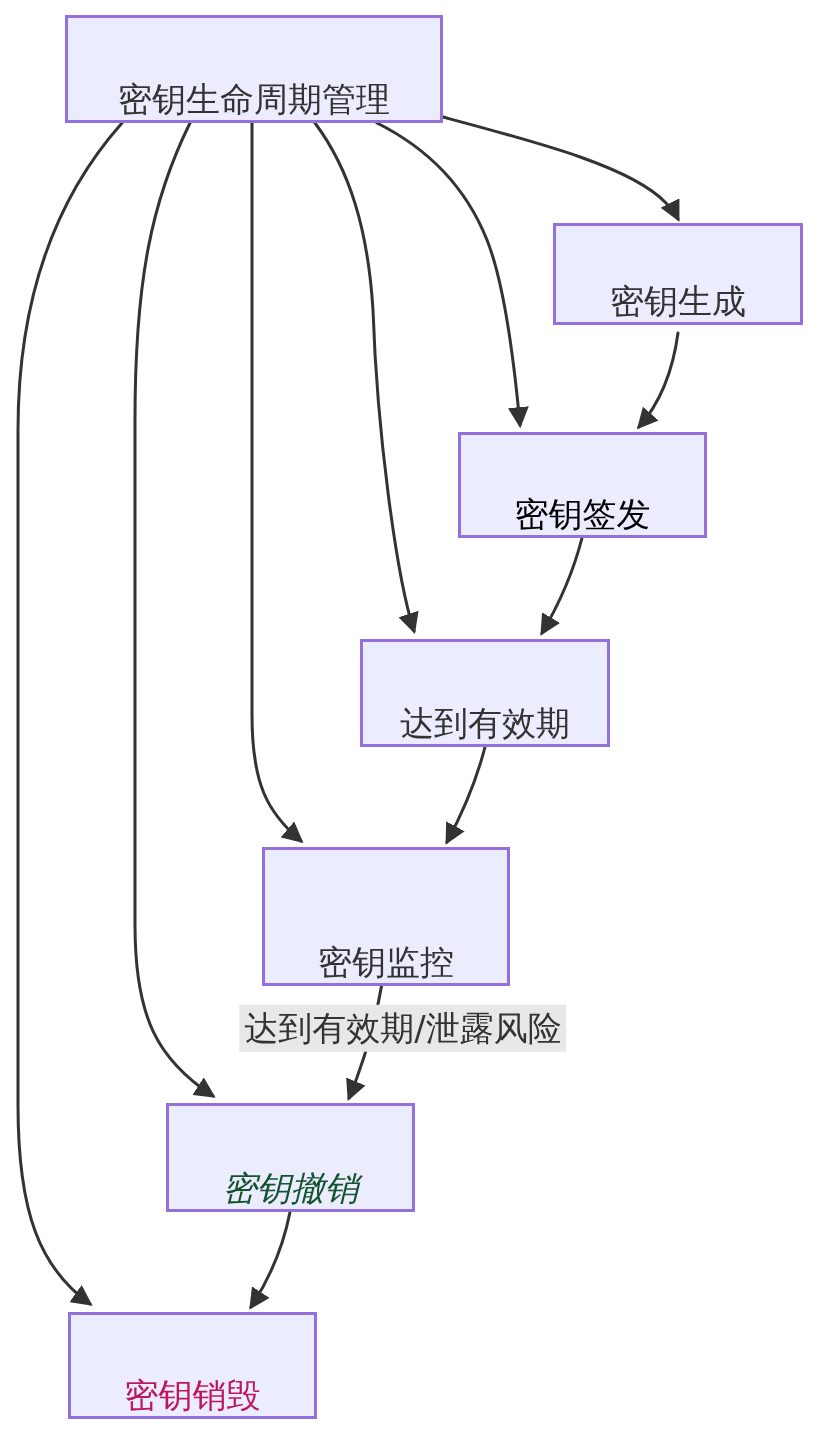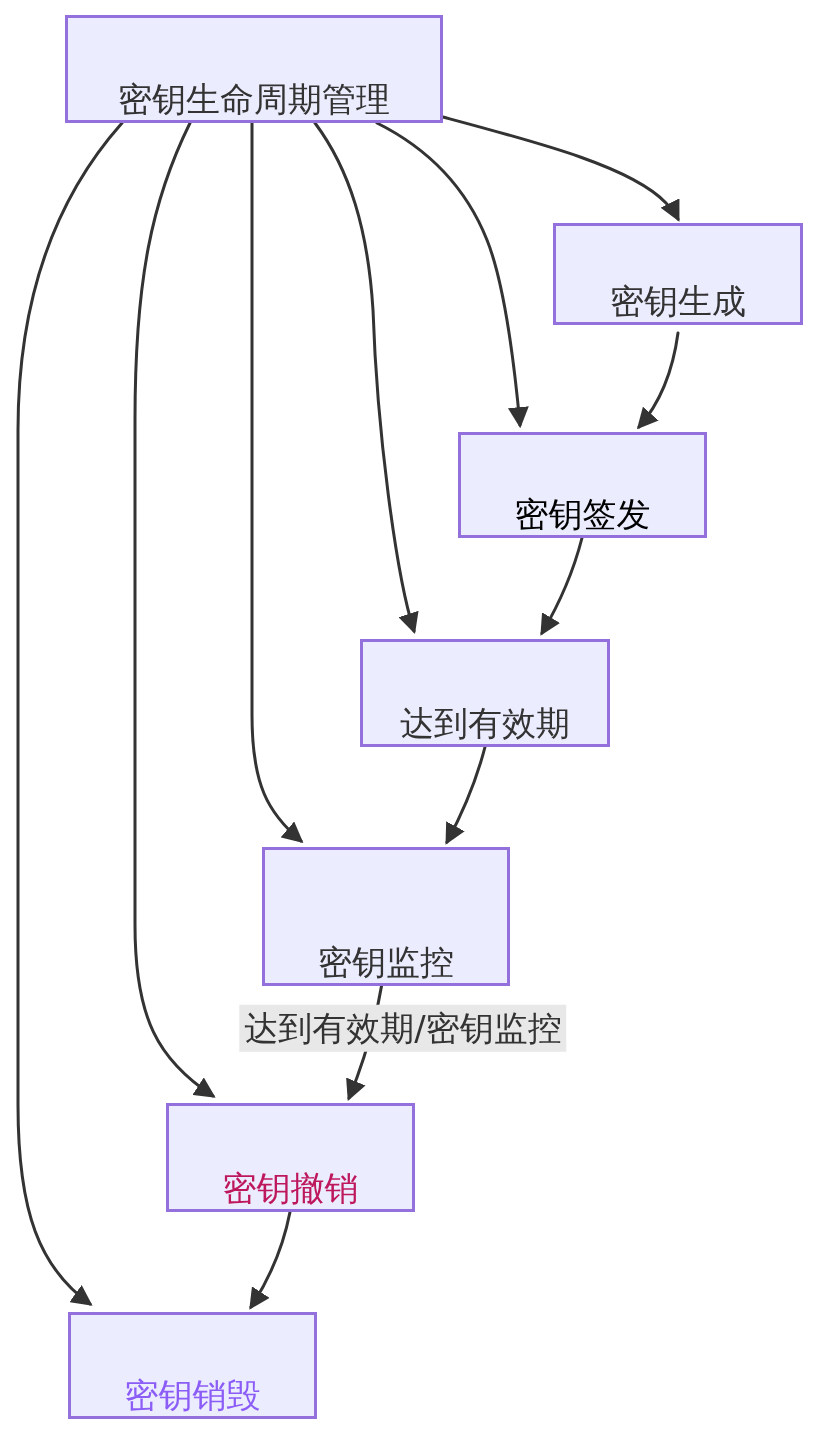--- a/index.html
+++ b/index.html
@@ -68,35 +68,35 @@
       <path d="M252,123 L252,715 C252,785 268,813 301,841" class="edge-path" stroke="#333333" marker-end="url(#arrowhead)"></path>
       <path d="M190,123 C152,200 135,280 135,420 L135,925 C135,1018 158,1060 213,1096" class="edge-path" stroke="#333333" marker-end="url(#arrowhead)"></path>
       <path d="M122,123 C58,195 18,295 18,430 L18,1105 C18,1213 40,1268 90,1304" class="edge-path" stroke="#333333" marker-end="url(#arrowhead)"></path>
       <path d="M678,333 C673,370 661,402 639,427" class="edge-path" stroke="#333333" marker-end="url(#arrowhead)"></path>
       <path d="M582,538 C573,573 558,606 542,633" class="edge-path" stroke="#333333" marker-end="url(#arrowhead)"></path>
       <path d="M485,747 C476,782 462,814 447,842" class="edge-path" stroke="#333333" marker-end="url(#arrowhead)"></path>
       <path d="M386,956 C380,1005 368,1052 349,1098" class="edge-path" stroke="#333333" marker-end="url(#arrowhead)"></path>
       <path d="M290,1212 C283,1248 268,1281 251,1307" class="edge-path" stroke="#333333" marker-end="url(#arrowhead)"></path>
     </svg>
 
-<div class="edge-label" style="left: 403px; top: 1028px; background: rgb(232, 232, 232); color: rgb(51, 51, 51);">达到有效期/密钥监控</div>
+<div class="edge-label" style="left: 403px; top: 1028px; background: rgb(232, 232, 232); color: rgb(51, 51, 51);">达到有效期/泄露风险</div>
     <div class="node" style="left: 65px; top: 15px; width: 378px; height: 108px; background: rgb(236, 236, 255); border-color: rgb(147, 112, 219);">
       <span class="node-label" style="color: rgb(51, 51, 51);">密钥生命周期管理</span>
     </div>
     <div class="node" style="left: 553px; top: 223px; width: 250px; height: 102px; background: rgb(236, 236, 255); border-color: rgb(147, 112, 219);">
       <span class="node-label" style="color: rgb(51, 51, 51);">密钥生成</span>
     </div>
     <div class="node" style="left: 458px; top: 432px; width: 249px; height: 106px; background: rgb(236, 236, 255); border-color: rgb(147, 112, 219);">
       <span class="node-label" style="color: #000000;">密钥签发</span>
     </div>
     <div class="node" style="left: 360px; top: 639px; width: 250px; height: 108px; background: rgb(236, 236, 255); border-color: rgb(147, 112, 219);">
       <span class="node-label" style="color: rgb(51, 51, 51);">达到有效期</span>
     </div>
     <div class="node" style="left: 262px; top: 847px; width: 248px; height: 139px; background: rgb(236, 236, 255); border-color: rgb(147, 112, 219);">
       <span class="node-label" style="color: rgb(51, 51, 51);">密钥监控</span>
     </div>
     <div class="node" style="left: 166px; top: 1103px; width: 249px; height: 109px; background: rgb(236, 236, 255); border-color: rgb(147, 112, 219);">
-      <span class="node-label" style="color: #be185d;">密钥撤销</span>
+      <span class="node-label" style="color: #14532d; font-style: italic;">密钥撤销</span>
     </div>
     <div class="node" style="left: 68px; top: 1312px; width: 249px; height: 107px; background: rgb(236, 236, 255); border-color: rgb(147, 112, 219);">
-      <span class="node-label" style="color: #8b5cf6;">密钥销毁</span>
+      <span class="node-label" style="color: #be185d;">密钥销毁</span>
     </div>
   </div>
 
 </body></html>

